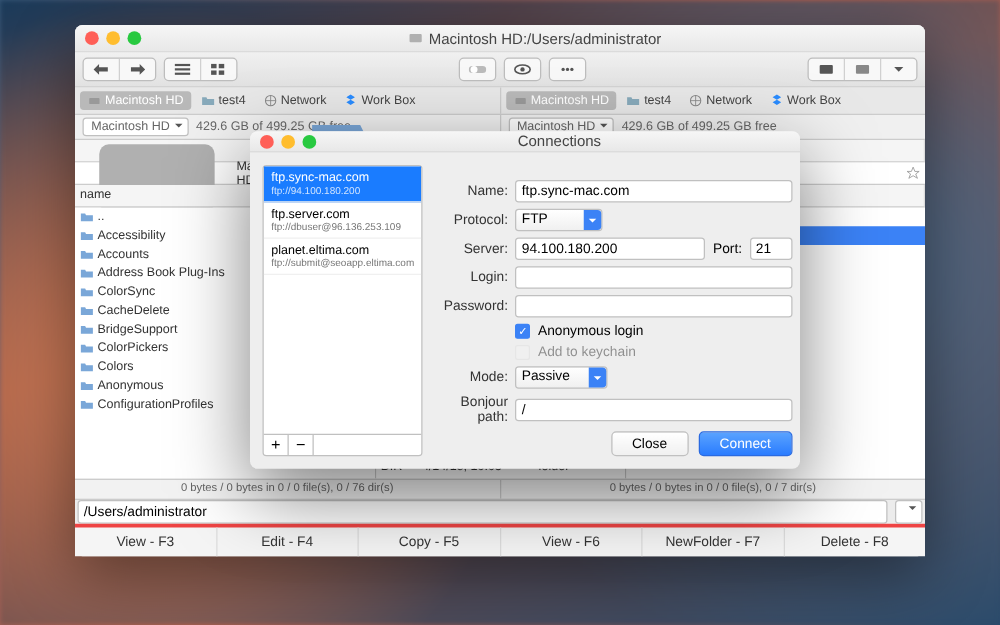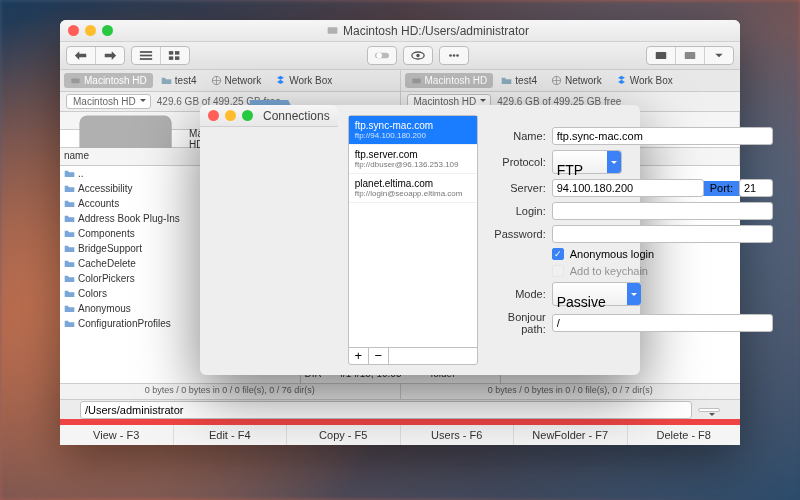--- a/index.html
+++ b/index.html
@@ -51,47 +51,47 @@
 .file-list{flex:1;overflow:hidden;font-size:10px;}
 .file-row{display:flex;align-items:center;padding:1px 4px;gap:3px;height:15px;white-space:nowrap;}
 .file-row svg{width:11px;height:11px;flex-shrink:0;}
 .file-row.sel{background:#3b82f6;color:#fff;}
 .rcol{text-align:left;}
 
 .status-row{height:16px;display:flex;border-top:1px solid #ccc;background:#f2f2f2;font-size:9px;color:#666;}
 .status-half{flex:1;padding:1px 6px;border-right:1px solid #ccc;text-align:center;}
 .status-half:last-child{border-right:none;}
 
-.path-row{height:20px;display:flex;align-items:center;gap:6px;padding:0 20px;border-top:1px solid #ccc;background:#ececec;font-size:11px;}
+.path-row{height:20px;display:flex;gap:6px;padding:0 2px;border-top:1px solid #ccc;background:#ececec;font-size:11px;}
 .path-input{flex:1;border:1px solid #c0c0c0;border-radius:3px;padding:2px 4px;background:#fff;font-size:11px;}
 
-.fkeys{height:26px;display:flex;border-top:6px solid #ef4444;background:#f5f5f5;}
+.fkeys{height:26px;display:flex;border-top:3px solid #ef4444;background:#f5f5f5;}
 .fkey{flex:1;display:flex;align-items:center;justify-content:center;border-right:1px solid #ddd;font-size:11px;color:#333;}
 .fkey:last-child{border-right:none;}
 
 
-.modal { position:absolute; left:200px; top:105px; width:440px; height:270px; background:#eeeeee; border-radius:6px; box-shadow:0 20px 60px rgba(0,0,0,.5); display:flex; flex-direction:row; }
+.modal { position:absolute; left:200px; top:105px; width:440px; height:270px; background:#eeeeee; border-radius:6px; box-shadow:0 20px 60px rgba(0,0,0,.5); display:flex; flex-direction:column; }
 .modal .titlebar{border-radius:6px 6px 0 0;}
 .modal-title{flex:1;text-align:center;font-size:12px;color:#444;}
 .modal-body{flex:1;display:flex;gap:10px;padding:10px;}
 .conn-list{width:130px;border:1px solid #c0c0c0;border-radius:3px;background:#fff;display:flex;flex-direction:column;}
 .conn-items{flex:1;overflow:hidden;}
 .conn-item{padding:4px 6px;border-bottom:1px solid #f0f0f0;}
 .conn-item.sel{background:#1a7cff;color:#fff;}
 .conn-name{font-size:10px;}
 .conn-sub{font-size:8px;color:#777;}
 .conn-item.sel .conn-sub{color:#d0e4ff;}
 .conn-btns{display:flex;border-top:1px solid #c0c0c0;}
 .conn-btns span{flex:0 0 20px;text-align:center;border-right:1px solid #c0c0c0;font-size:13px;line-height:16px;}
 
 .form{flex:1;display:flex;flex-direction:column;gap:5px;font-size:11px;margin-top:12px;}
 .form-row{display:flex;align-items:center;gap:6px;}
 .form-label{width:58px;text-align:right;color:#333;}
 .form-input{flex:1;border:1px solid #c0c0c0;border-radius:3px;padding:2px 4px;background:#fff;font-size:11px;height:18px;}
-.form-select{border:1px solid #c0c0c0;border-radius:3px;padding:11px 4px;background:linear-gradient(#fff,#f0f0f0);font-size:14px;height:18px;position:relative;}
+.form-select{border:1px solid #c0c0c0;border-radius:3px;padding:1px 4px;background:linear-gradient(#fff,#f0f0f0);font-size:11px;height:18px;position:relative;}
 .form-select .arrow{position:absolute;right:0;top:0;bottom:0;width:14px;background:#3b82f6;border-radius:0 3px 3px 0;display:flex;align-items:center;justify-content:center;}
 .form-select .arrow:before{content:"";border:3px solid transparent;border-top-color:#fff;margin-top:3px;}
 .port-input{width:34px;border:1px solid #c0c0c0;border-radius:3px;padding:2px 4px;background:#fff;font-size:11px;height:18px;}
 .cbx{width:12px;height:12px;border:1px solid #bbb;border-radius:2px;display:inline-flex;align-items:center;justify-content:center;background:#fff;}
 .cbx.checked{background:#3b82f6;border-color:#3b82f6;}
 .cbx.checked:after{content:"✓";color:#fff;font-size:9px;}
 .cbx.dis{opacity:.4;}
 .form-btns{display:flex;justify-content:flex-end;gap:8px;margin-top:auto;}
 .btn{border:1px solid #c0c0c0;border-radius:4px;padding:3px 16px;font-size:11px;background:linear-gradient(#fff,#f0f0f0);}
 .btn.primary{background:linear-gradient(#5aa3ff,#2a7cff);color:#fff;border-color:#2a6ae0;}
@@ -326,33 +326,33 @@
           <div class="file-row">
             <svg class="folder-icon" viewBox="0 0 16 16">
               <path d="M1 4h5l1 2h8v7H1z"></path>
             </svg>
             <span>Address Book Plug-Ins</span>
           </div>
           <div class="file-row">
             <svg class="folder-icon" viewBox="0 0 16 16">
               <path d="M1 4h5l1 2h8v7H1z"></path>
             </svg>
-            <span>Components</span>
+            <span>ColorSync</span>
+          </div>
+          <div class="file-row">
+            <svg class="folder-icon" viewBox="0 0 16 16">
+              <path d="M1 4h5l1 2h8v7H1z"></path>
+            </svg>
+            <span>CacheDelete</span>
           </div>
           <div class="file-row">
             <svg class="folder-icon" viewBox="0 0 16 16">
               <path d="M1 4h5l1 2h8v7H1z"></path>
             </svg>
             <span>BridgeSupport</span>
-          </div>
-          <div class="file-row">
-            <svg class="folder-icon" viewBox="0 0 16 16">
-              <path d="M1 4h5l1 2h8v7H1z"></path>
-            </svg>
-            <span>CacheDelete</span>
           </div>
           <div class="file-row">
             <svg class="folder-icon" viewBox="0 0 16 16">
               <path d="M1 4h5l1 2h8v7H1z"></path>
             </svg>
             <span>ColorPickers</span>
           </div>
           <div class="file-row">
             <svg class="folder-icon" viewBox="0 0 16 16">
               <path d="M1 4h5l1 2h8v7H1z"></path>
@@ -440,21 +440,21 @@
 
   <div class="path-row">
     <input class="path-input" value="/Users/administrator" style="">
     <div class="disk-combo" style="width:18px"></div>
   </div>
 
   <div class="fkeys" id="fkeys">
       <div class="fkey">View - F3</div>
       <div class="fkey">Edit - F4</div>
       <div class="fkey">Copy - F5</div>
-      <div class="fkey">Users - F6</div>
+      <div class="fkey">View - F6</div>
       <div class="fkey">NewFolder - F7</div>
       <div class="fkey">Delete - F8</div>
     </div>
 </div>
 
 <div class="modal">
   <div class="titlebar">
     <div class="traffic">
       <span class="tl-red"></span>
       <span class="tl-yel"></span>
@@ -468,21 +468,21 @@
           <div class="conn-item sel">
             <div class="conn-name">ftp.sync-mac.com</div>
             <div class="conn-sub">ftp://94.100.180.200</div>
           </div>
           <div class="conn-item">
             <div class="conn-name">ftp.server.com</div>
             <div class="conn-sub">ftp://dbuser@96.136.253.109</div>
           </div>
           <div class="conn-item">
             <div class="conn-name">planet.eltima.com</div>
-            <div class="conn-sub">ftp://login@seoapp.eltima.com</div>
+            <div class="conn-sub">ftp://submit@seoapp.eltima.com</div>
           </div>
         </div>
       <div class="conn-btns">
         <span>+</span>
         <span>−</span>
       </div>
     </div>
     <div class="form">
       <div class="form-row">
         <div class="form-label">Name:</div>
@@ -511,21 +511,25 @@
         <span class="cbx checked"></span>
         <span>Anonymous login</span>
       </div>
       <div class="form-row" style="opacity:.4">
         <div class="form-label"></div>
         <span class="cbx dis"></span>
         <span>Add to keychain</span>
       </div>
       <div class="form-row">
         <div class="form-label">Mode:</div>
-        <div class="form-select" style="width:90px"><span>Passive</span><span class="arrow"></span></div>
+        <div class="form-select" style="width:74px"><span>Passive</span><span class="arrow"></span></div>
       </div>
       <div class="form-row">
         <div class="form-label">Bonjour path:</div>
         <input class="form-input" value="/" style="">
       </div>
+      <div class="form-btns">
+        <button class="btn">Close</button>
+        <button class="btn primary">Connect</button>
+      </div>
     </div>
   </div>
 </div>
 
 </body></html>

